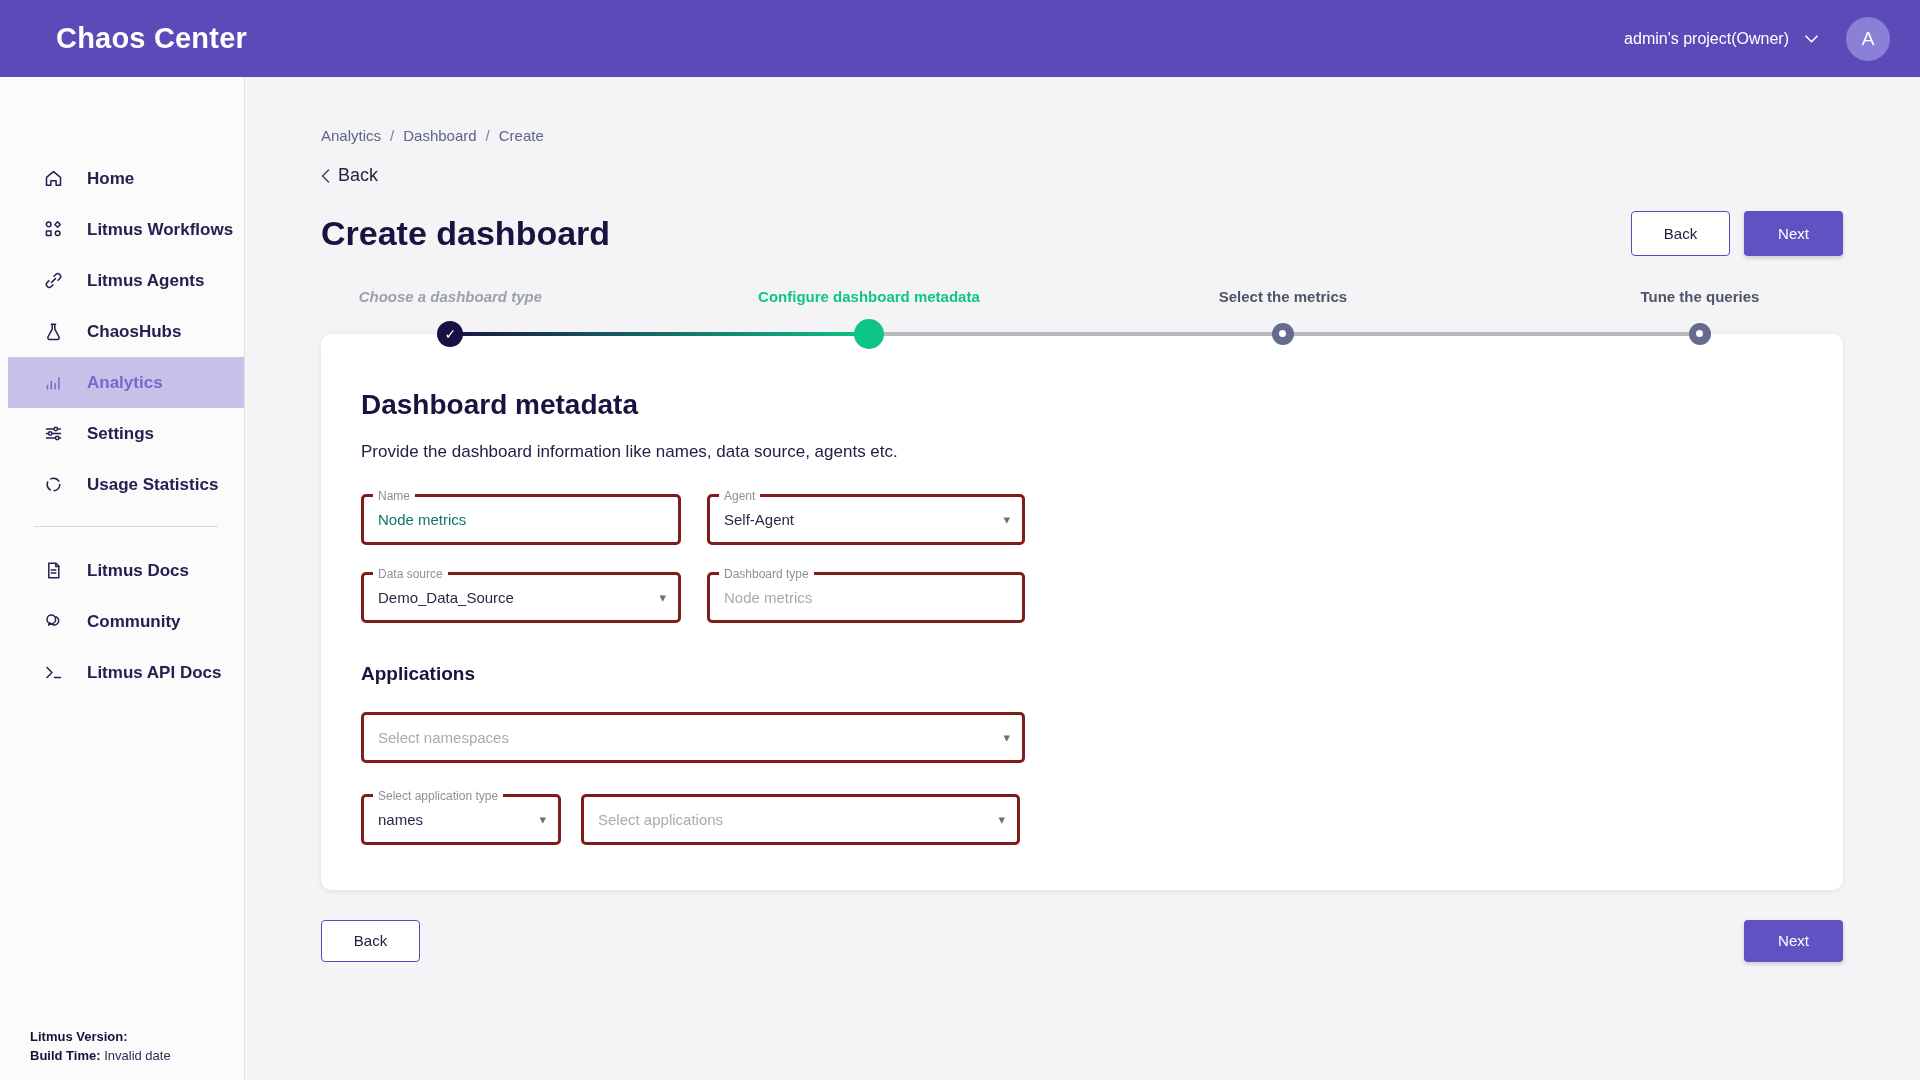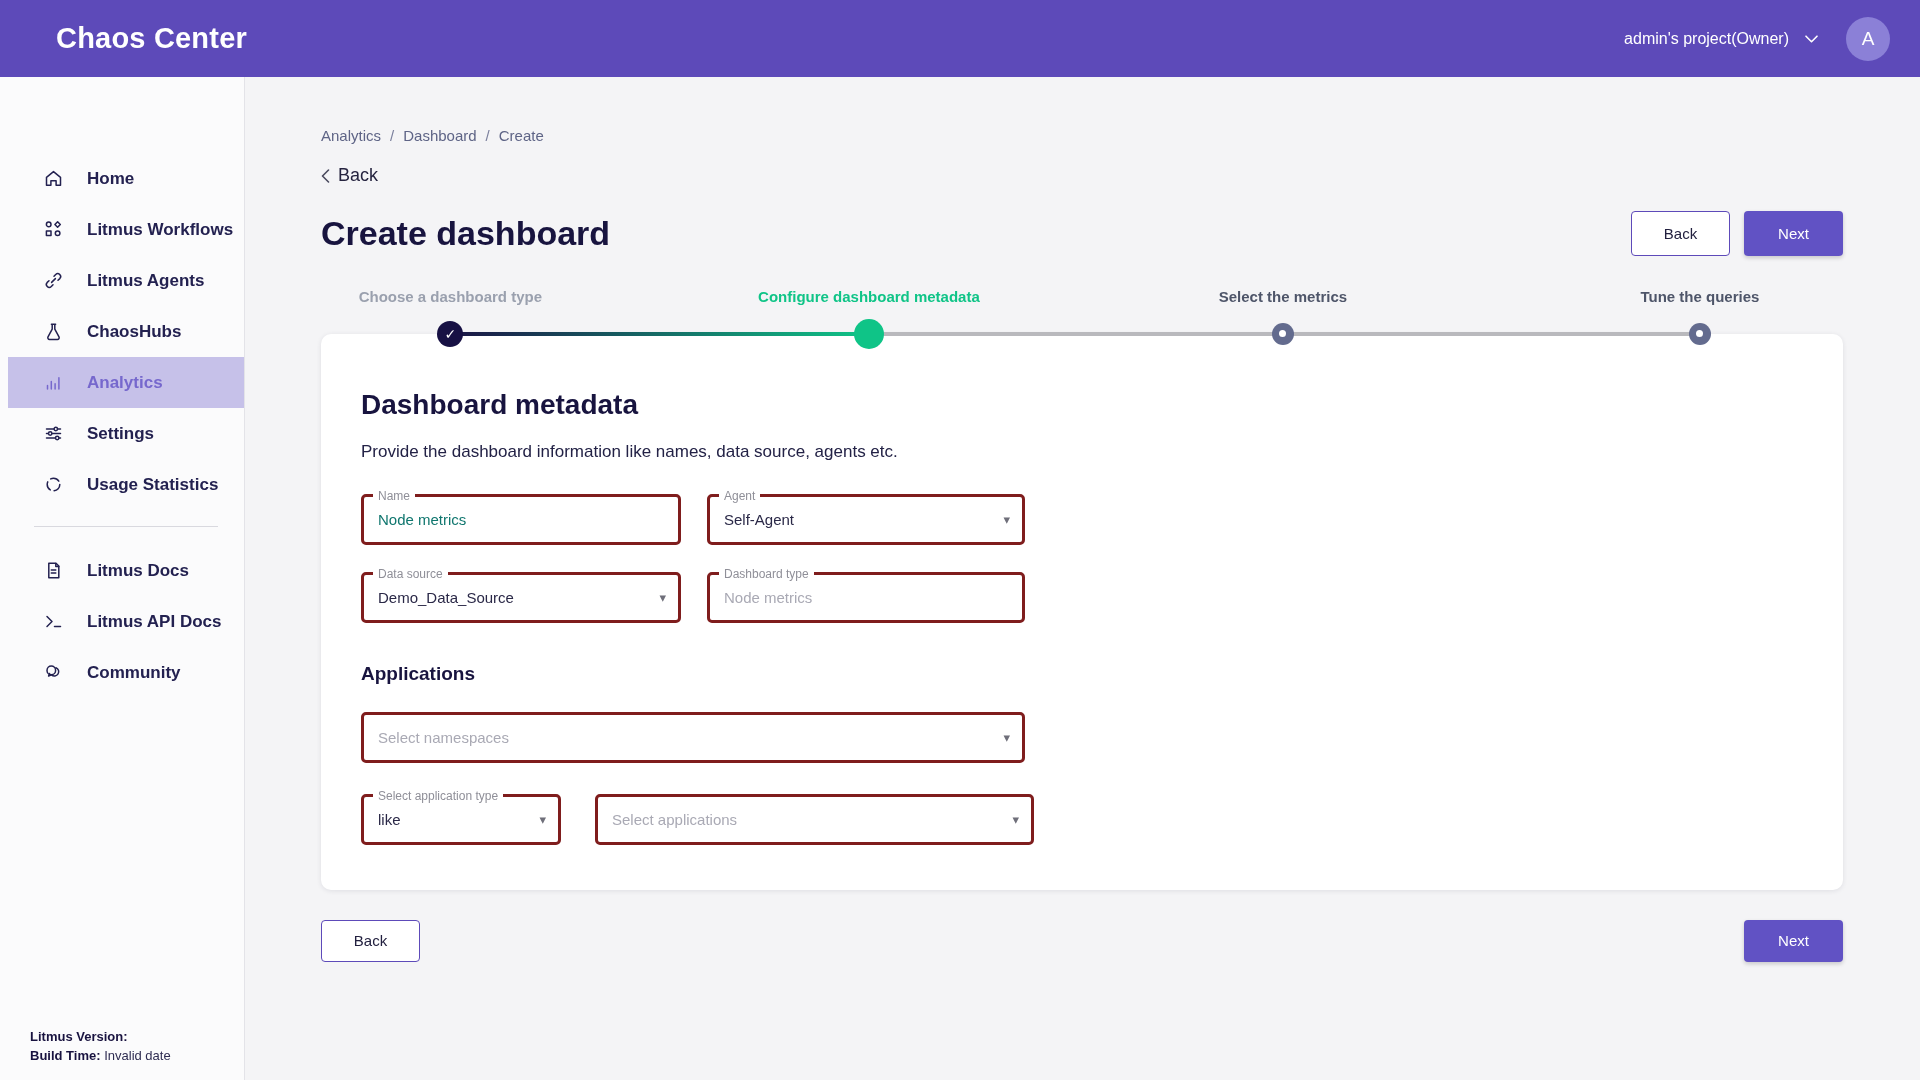--- a/index.html
+++ b/index.html
@@ -71,21 +71,21 @@
   .btn-row { display:flex; gap:14px; }
 
   
   .stepper { position:relative; height:64px; margin-top:30px; z-index:2; margin-bottom:-16px; }
   .step-label {
     position:absolute; top:2px; transform:translateX(-50%);
     white-space:nowrap; font-size:15px; font-weight:bold; color:#4e5569;
   }
   .step-label.completed { color:#9aa0ae; }
   .step-label.active { color: var(--active-green, #0fc487); }
-  .sl-1 { left:8.5%; } .sl-2 { left:36%; } .sl-3 { left:63.2%; } .sl-4 { left:90.6%; }
+  .sl-1 { left:8.5%;font-style:italic; } .sl-2 { left:36%; } .sl-3 { left:63.2%; } .sl-4 { left:90.6%; }
 
   .step-line { position:absolute; top:46px; height:4px; }
   .step-line.done { left:8.5%; width:27.5%; background:linear-gradient(90deg, #1b1445, var(--active-green, #0fc487)); }
   .step-line.rest { left:36%; width:54.6%; background:#b9b9bd; }
 
   .step-dot { position:absolute; top:48px; transform:translate(-50%,-50%); border-radius:50%; cursor:pointer; }
   .dot-completed {
     left:8.5%; width:26px; height:26px; background: var(--step-done, #171144);
     display:flex; align-items:center; justify-content:center; color:#fff; font-size:14px;
   }
@@ -114,21 +114,21 @@
     position:absolute; top:-8px; left:9px; background:#fff; padding:0 5px;
     font-size:12px; color:#8f8f98; white-space:nowrap; cursor:default;
   }
   .field-input { border:none; outline:none; width:100%; font:inherit; color:#0f766e; background:transparent; padding:0; }
   .field-input::placeholder { color:#a9a9b4; }
   .placeholder-text { color:#a9a9b4; }
   .select-arrow { position:absolute; right:12px; top:50%; transform:translateY(-50%); color:#6f6f7a; font-size:13px; }
 
   .apps-title { margin:40px 0 0 0; font-size:19px; font-weight:bold; color:#18143f; }
   .ns-field { width:664px; margin-top:27px; }
-  .app-row { display:flex; gap:34px; margin-top:31px; }
+  .app-row { display:flex; gap:20px; margin-top:31px; }
   .type-field { width:200px; }
   .apps-field { width:439px; }
 
   .footer-nav { display:flex; justify-content:space-between; margin-top:30px; }
   .footer-nav .btn { height:42px; }
 </style>
 </head>
 <body>
 
 <header class="app-header">
@@ -202,31 +202,31 @@
     <li class="nav-item">
       <svg width="19" height="19" viewBox="0 0 19 19">
           <path d="M4.8 2.2h7.2l2.8 2.8v11.8H4.8z"></path>
           <path d="M11.8 2.4v3h3"></path>
           <path d="M7.3 9h4.5M7.3 12h4.5"></path>
         </svg>
       <span>Litmus Docs</span>
     </li>
     <li class="nav-item">
       <svg width="19" height="19" viewBox="0 0 19 19">
+          <circle cx="7.3" cy="7.4" r="4.3"></circle>
+          <path d="M11.9 4.7a4.3 4.3 0 1 1-4.4 7.2L4.6 13l.9-2.6"></path>
+        </svg>
+      <span>Community</span>
+    </li>
+    <li class="nav-item">
+      <svg width="19" height="19" viewBox="0 0 19 19">
           <path d="M3 4.5l5 5-5 5"></path>
           <path d="M10.5 14.5h6"></path>
         </svg>
       <span>Litmus API Docs</span>
-    </li>
-    <li class="nav-item">
-      <svg width="19" height="19" viewBox="0 0 19 19">
-          <circle cx="7.3" cy="7.4" r="4.3"></circle>
-          <path d="M11.9 4.7a4.3 4.3 0 1 1-4.4 7.2L4.6 13l.9-2.6"></path>
-        </svg>
-      <span>Community</span>
     </li>
   </ul>
   <div class="version-block">
     <div><b>Litmus Version:</b></div>
     <div><b>Build Time:</b> <span class="version-value">Invalid date</span></div>
   </div>
 </nav>
 
 <main class="main">
 
@@ -298,21 +298,21 @@
     <h3 class="apps-title">Applications</h3>
 
     <div class="field ns-field">
       <span class="placeholder-text">Select namespaces</span>
       <span class="select-arrow">▾</span>
     </div>
 
     <div class="app-row">
       <div class="field type-field">
         <span class="flabel">Select application type</span>
-        <span>like</span>
+        <span>names</span>
         <span class="select-arrow">▾</span>
       </div>
       <div class="field apps-field">
         <span class="placeholder-text">Select applications</span>
         <span class="select-arrow">▾</span>
       </div>
     </div>
   </section>
 
   <div class="footer-nav">

